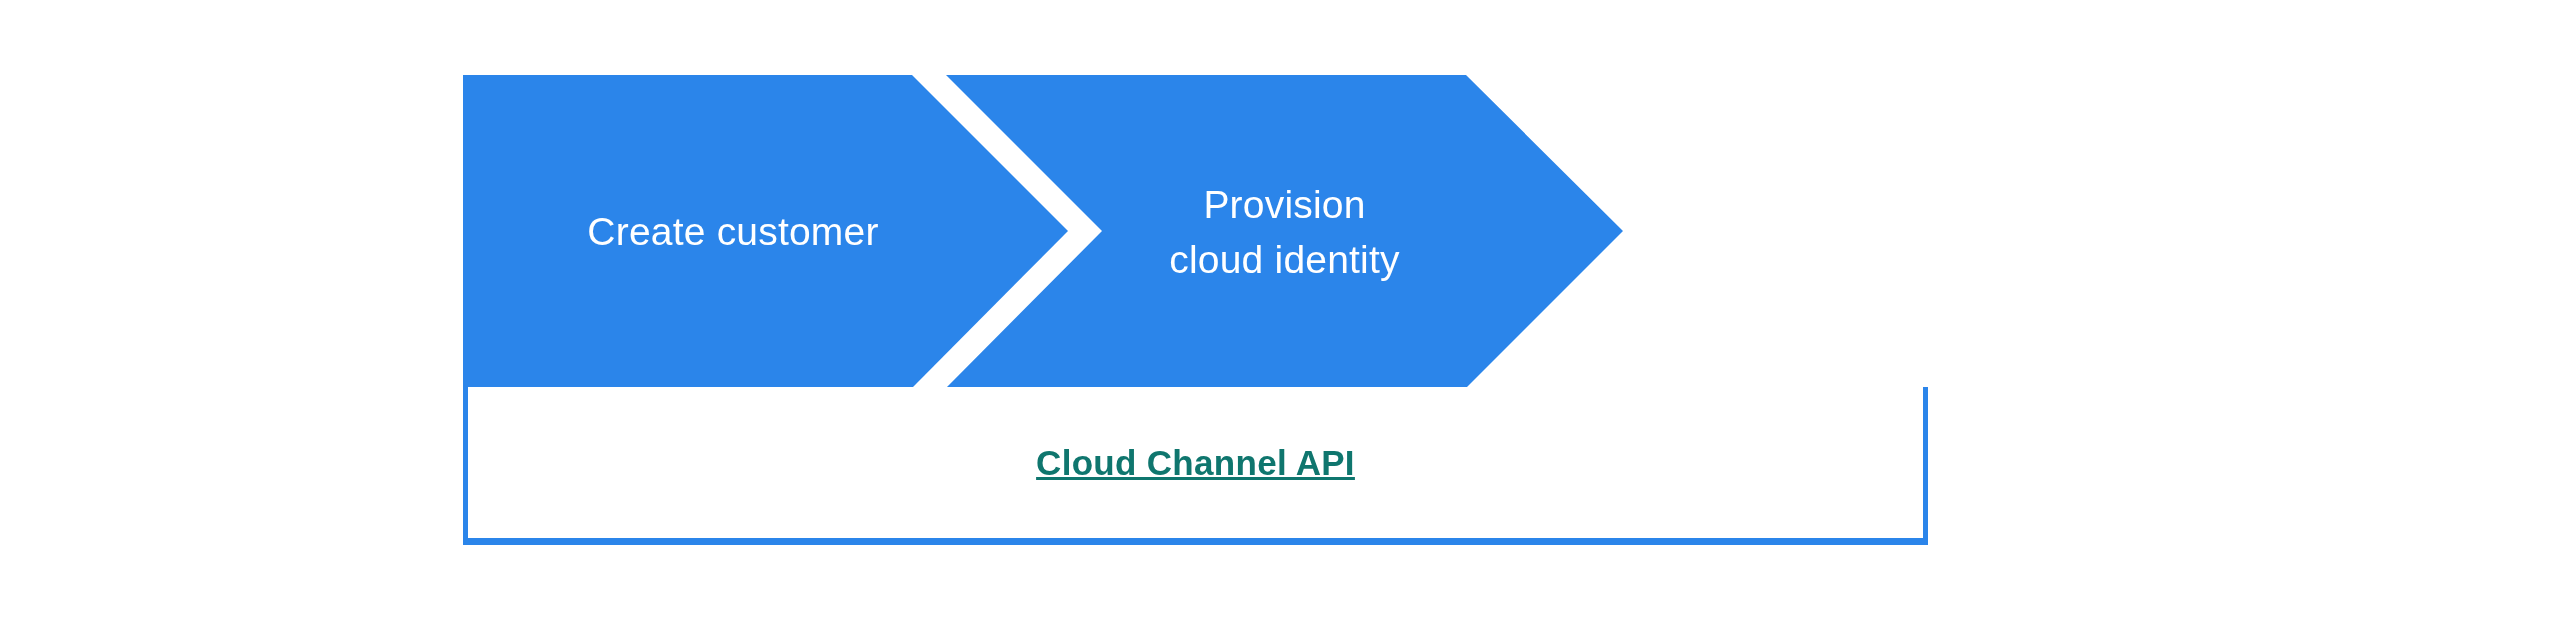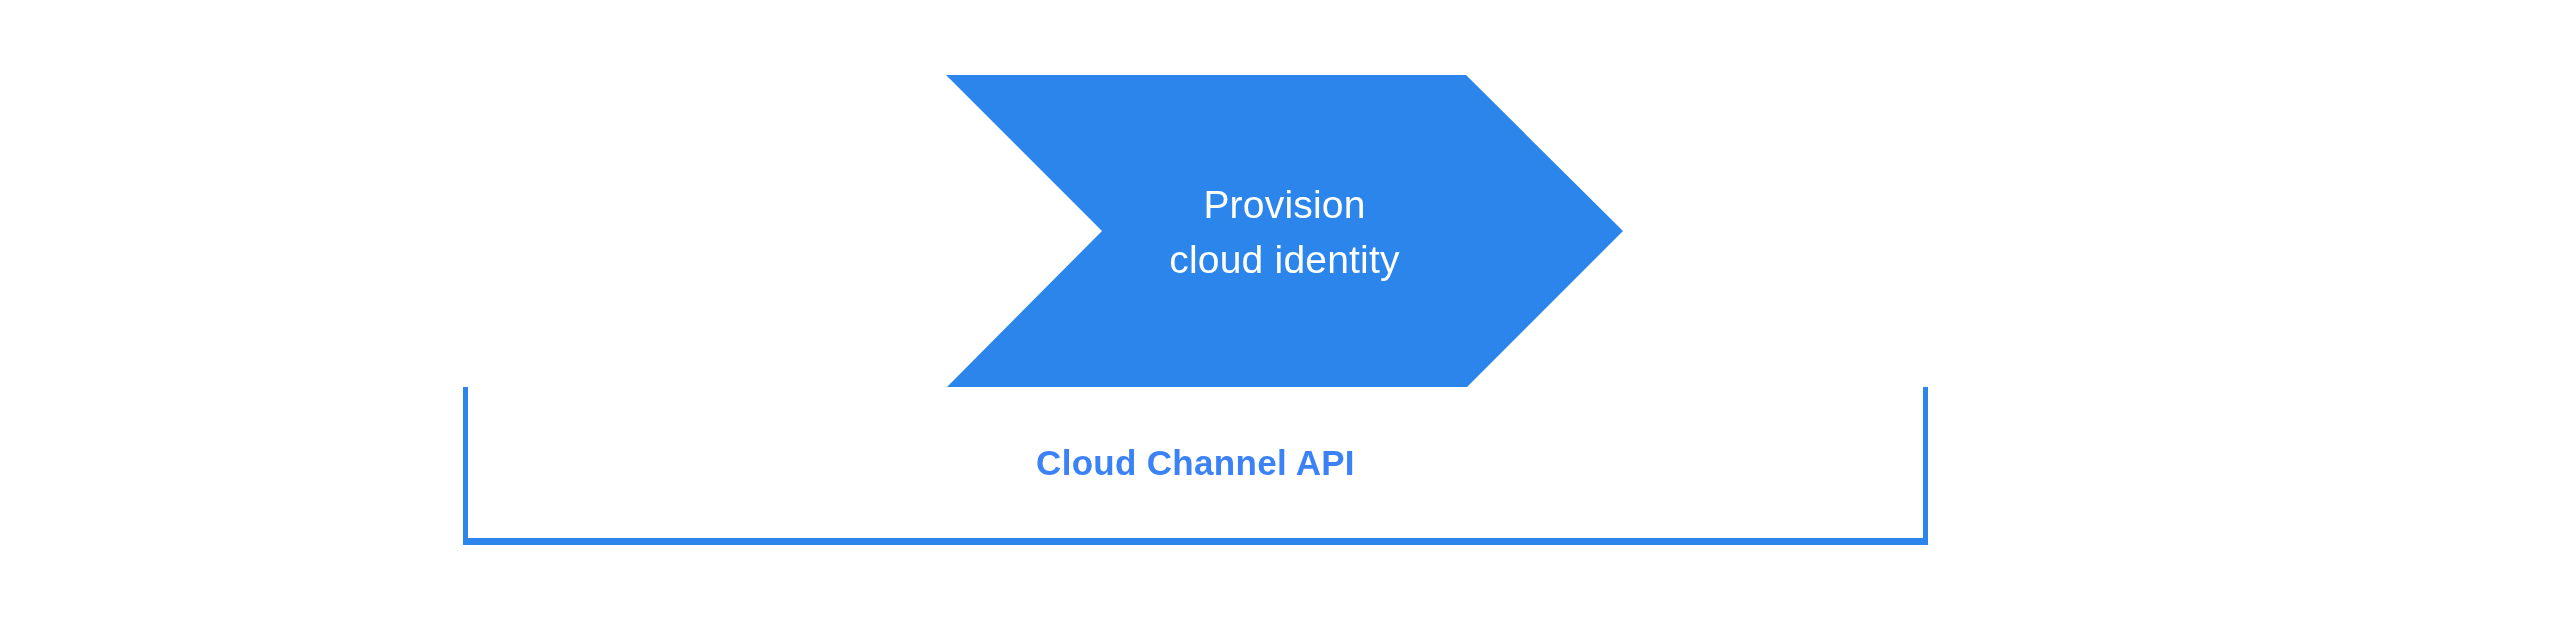--- a/index.html
+++ b/index.html
@@ -74,32 +74,36 @@
     border-left: 5.2px solid #2b85ea;
     border-right: 5.2px solid #2b85ea;
     border-bottom: 7px solid #2b85ea;
     border-top: none;
     display: flex;
     align-items: center;
     justify-content: center;
   }
 
   .api-label {
-    color: #3b82f6;
+    color: #0f766e;
     font-size: 35px;
     font-weight: bold;
     letter-spacing: 0.3px;
     text-align: left;
+    text-decoration: underline;
   }
 </style>
 </head>
 <body>
 
 <div class="canvas">
 
+  <div class="chevron chevron-1">
+    <span class="chevron-label">Create customer</span>
+  </div>
 
   <div class="chevron chevron-2">
     <span class="chevron-label">Provision
 cloud identity</span>
   </div>
 
 
   <div class="api-box">
     <span class="api-label">Cloud Channel API</span>
   </div>

